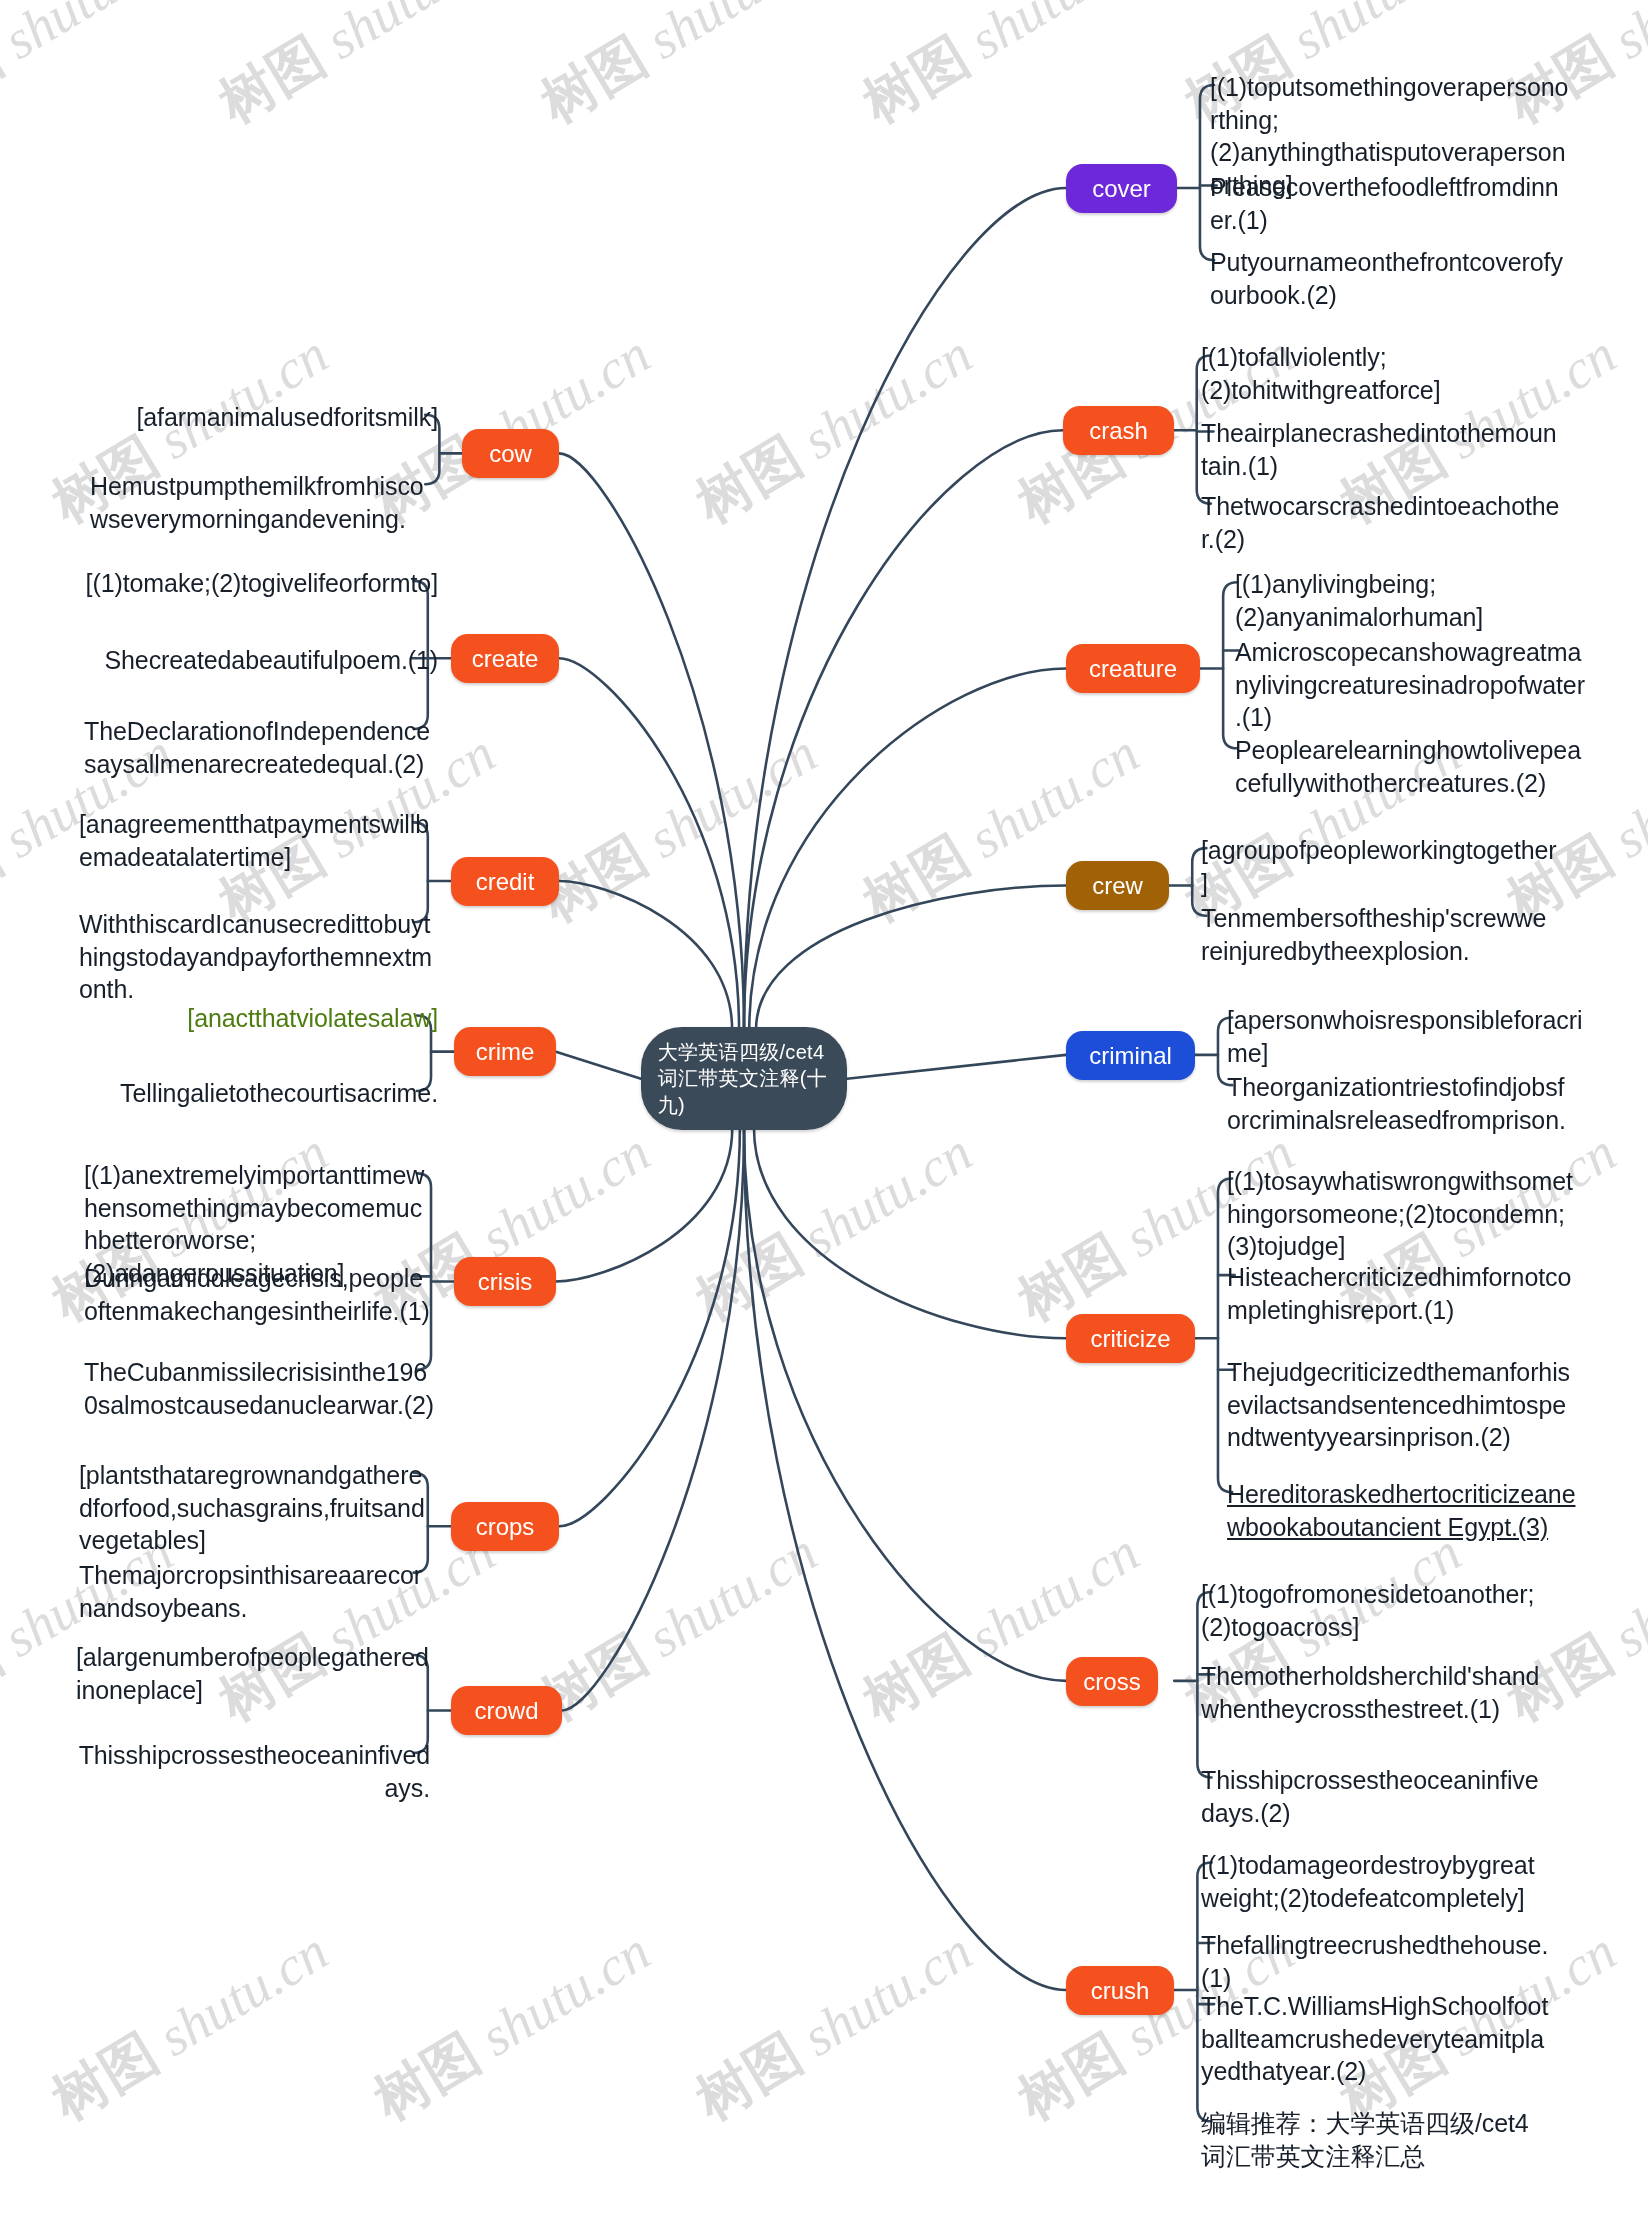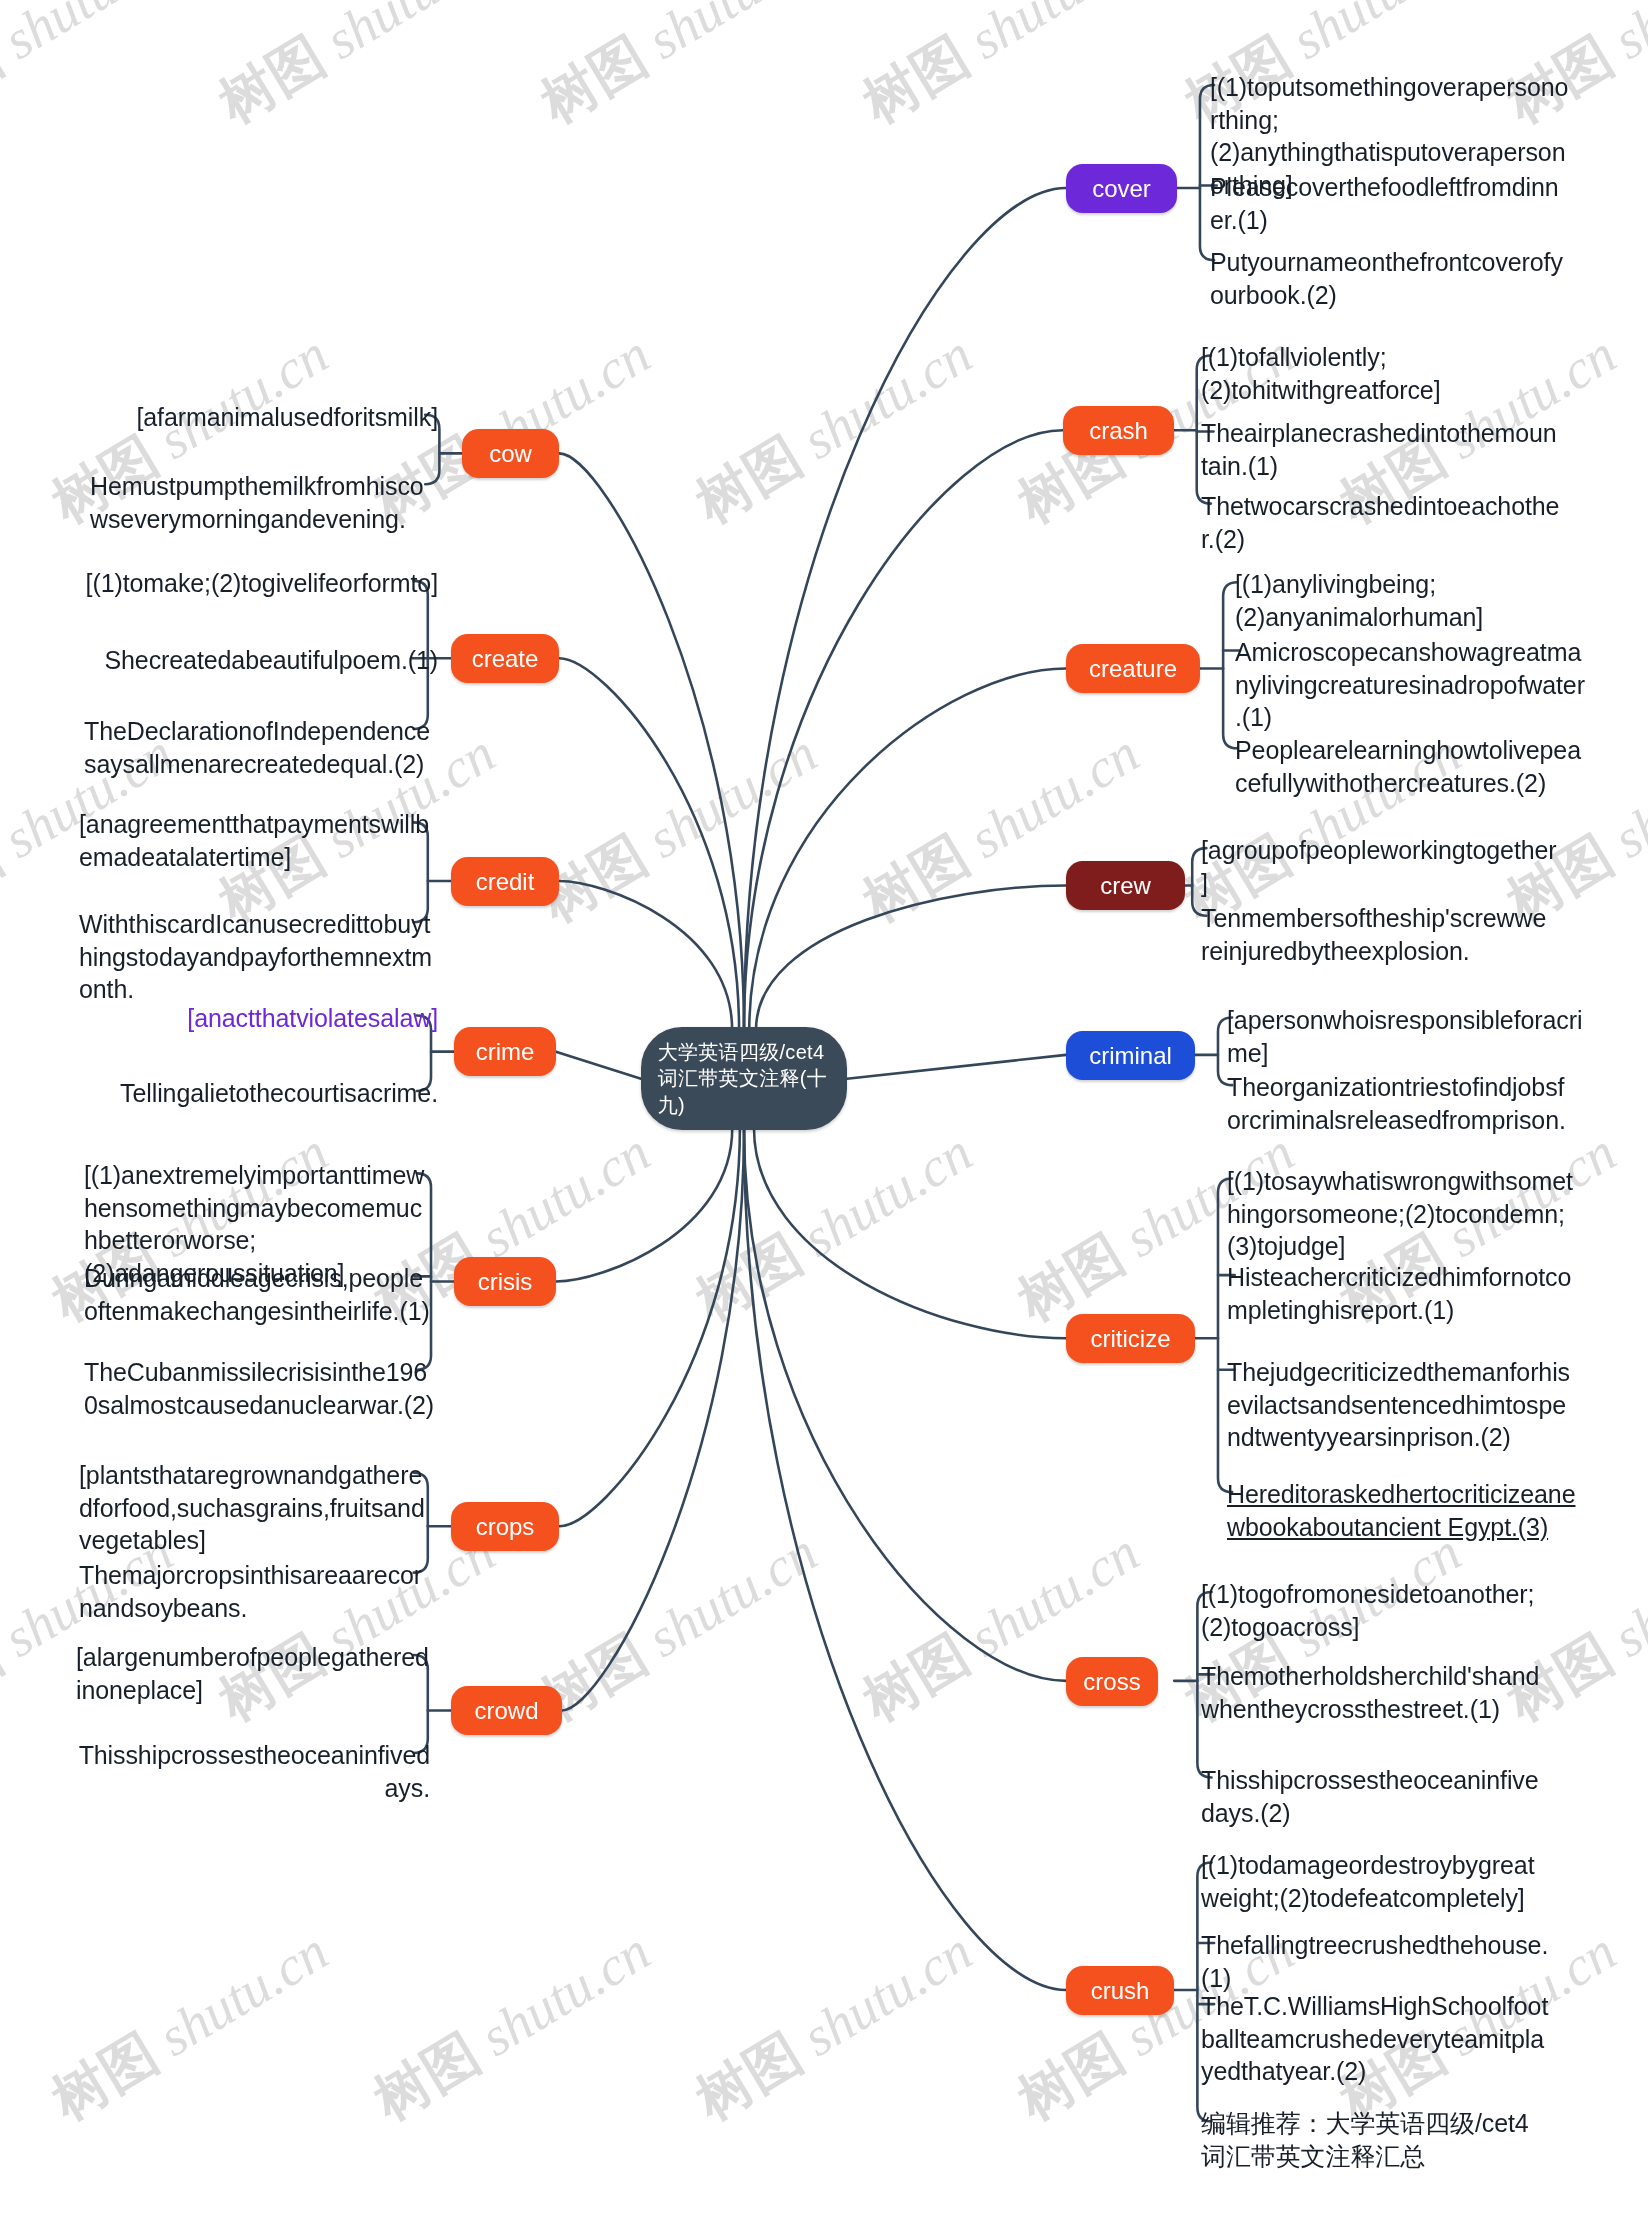--- a/index.html
+++ b/index.html
@@ -189,21 +189,21 @@
       </div>
       <div class="leaf right" style="left: 1201px; top: 341px; width: 361px; color: rgb(23, 32, 42);">[(1)tofallviolently;(2)tohitwithgreatforce]</div>
       <div class="leaf right" style="left: 1201px; top: 417px; width: 361px; color: rgb(23, 32, 42);">Theairplanecrashedintothemountain.(1)</div>
       <div class="leaf right" style="left: 1201px; top: 490px; width: 361px; color: rgb(23, 32, 42);">Thetwocarscrashedintoeachother.(2)</div>
       <div class="topic" style="left: 1066px; top: 644px; width: 134px; background: rgb(244, 81, 30); color: rgb(255, 255, 255);">
         <span>creature</span>
       </div>
       <div class="leaf right" style="left: 1235px; top: 568px; width: 361px; color: rgb(23, 32, 42);">[(1)anylivingbeing;(2)anyanimalorhuman]</div>
       <div class="leaf right" style="left: 1235px; top: 636px; width: 351px; color: rgb(23, 32, 42);">Amicroscopecanshowagreatmanylivingcreaturesinadropofwater.(1)</div>
       <div class="leaf right" style="left: 1235px; top: 734px; width: 351px; color: rgb(23, 32, 42);">Peoplearelearninghowtolivepeacefullywithothercreatures.(2)</div>
-      <div class="topic" style="left: 1066px; top: 861px; width: 119px; background: #7f1d1d; color: rgb(255, 255, 255);">
+      <div class="topic" style="left: 1066px; top: 861px; width: 103px; background: #a16207; color: rgb(255, 255, 255);">
         <span>crew</span>
       </div>
       <div class="leaf right" style="left: 1201px; top: 834px; width: 361px; color: rgb(23, 32, 42);">[agroupofpeopleworkingtogether]</div>
       <div class="leaf right" style="left: 1201px; top: 902px; width: 351px; color: rgb(23, 32, 42);">Tenmembersoftheship'screwwereinjuredbytheexplosion.</div>
       <div class="topic" style="left: 1066px; top: 1031px; width: 129px; background: #1d4ed8; color: rgb(255, 255, 255);">
         <span>criminal</span>
       </div>
       <div class="leaf right" style="left: 1227px; top: 1004px; width: 361px; color: rgb(23, 32, 42);">[apersonwhoisresponsibleforacrime]</div>
       <div class="leaf right" style="left: 1227px; top: 1071px; width: 351px; color: rgb(23, 32, 42);">Theorganizationtriestofindjobsforcriminalsreleasedfromprison.</div>
       <div class="topic" style="left: 1066px; top: 1314px; width: 129px; background: rgb(244, 81, 30); color: rgb(255, 255, 255);">
@@ -238,21 +238,21 @@
       <div class="leaf left ralign" style="left: 84px; top: 644px; width: 354px; color: rgb(23, 32, 42);">Shecreatedabeautifulpoem.(1)</div>
       <div class="leaf left" style="left: 84px; top: 715px; width: 354px; color: rgb(23, 32, 42);">TheDeclarationofIndependencesaysallmenarecreatedequal.(2)</div>
       <div class="topic" style="left: 451px; top: 857px; width: 108px; background: rgb(244, 81, 30); color: rgb(255, 255, 255);">
         <span>credit</span>
       </div>
       <div class="leaf left" style="left: 79px; top: 808px; width: 354px; color: rgb(23, 32, 42);">[anagreementthatpaymentswillbemadeatalatertime]</div>
       <div class="leaf left" style="left: 79px; top: 908px; width: 354px; color: rgb(23, 32, 42);">WiththiscardIcanusecredittobuythingstodayandpayforthemnextmonth.</div>
       <div class="topic" style="left: 454px; top: 1027px; width: 102px; background: rgb(244, 81, 30); color: rgb(255, 255, 255);">
         <span>crime</span>
       </div>
-      <div class="leaf left ralign" style="left: 90px; top: 1002px; width: 348px; color: #6d28d9;">[anactthatviolatesalaw]</div>
+      <div class="leaf left ralign" style="left: 90px; top: 1002px; width: 348px; color: #4d7c0f;">[anactthatviolatesalaw]</div>
       <div class="leaf left ralign" style="left: 90px; top: 1077px; width: 348px; color: rgb(23, 32, 42);">Tellingalietothecourtisacrime.</div>
       <div class="topic" style="left: 454px; top: 1257px; width: 102px; background: rgb(244, 81, 30); color: rgb(255, 255, 255);">
         <span>crisis</span>
       </div>
       <div class="leaf left" style="left: 84px; top: 1159px; width: 351px; color: rgb(23, 32, 42);">[(1)anextremelyimportanttimewhensomethingmaybecomemuchbetterorworse;(2)adangeroussituation]</div>
       <div class="leaf left" style="left: 84px; top: 1262px; width: 351px; color: rgb(23, 32, 42);">Duringamiddleagecrisis,peopleoftenmakechangesintheirlife.(1)</div>
       <div class="leaf left" style="left: 84px; top: 1356px; width: 351px; color: rgb(23, 32, 42);">TheCubanmissilecrisisinthe1960salmostcausedanuclearwar.(2)</div>
       <div class="topic" style="left: 451px; top: 1502px; width: 108px; background: rgb(244, 81, 30); color: rgb(255, 255, 255);">
         <span>crops</span>
       </div>

